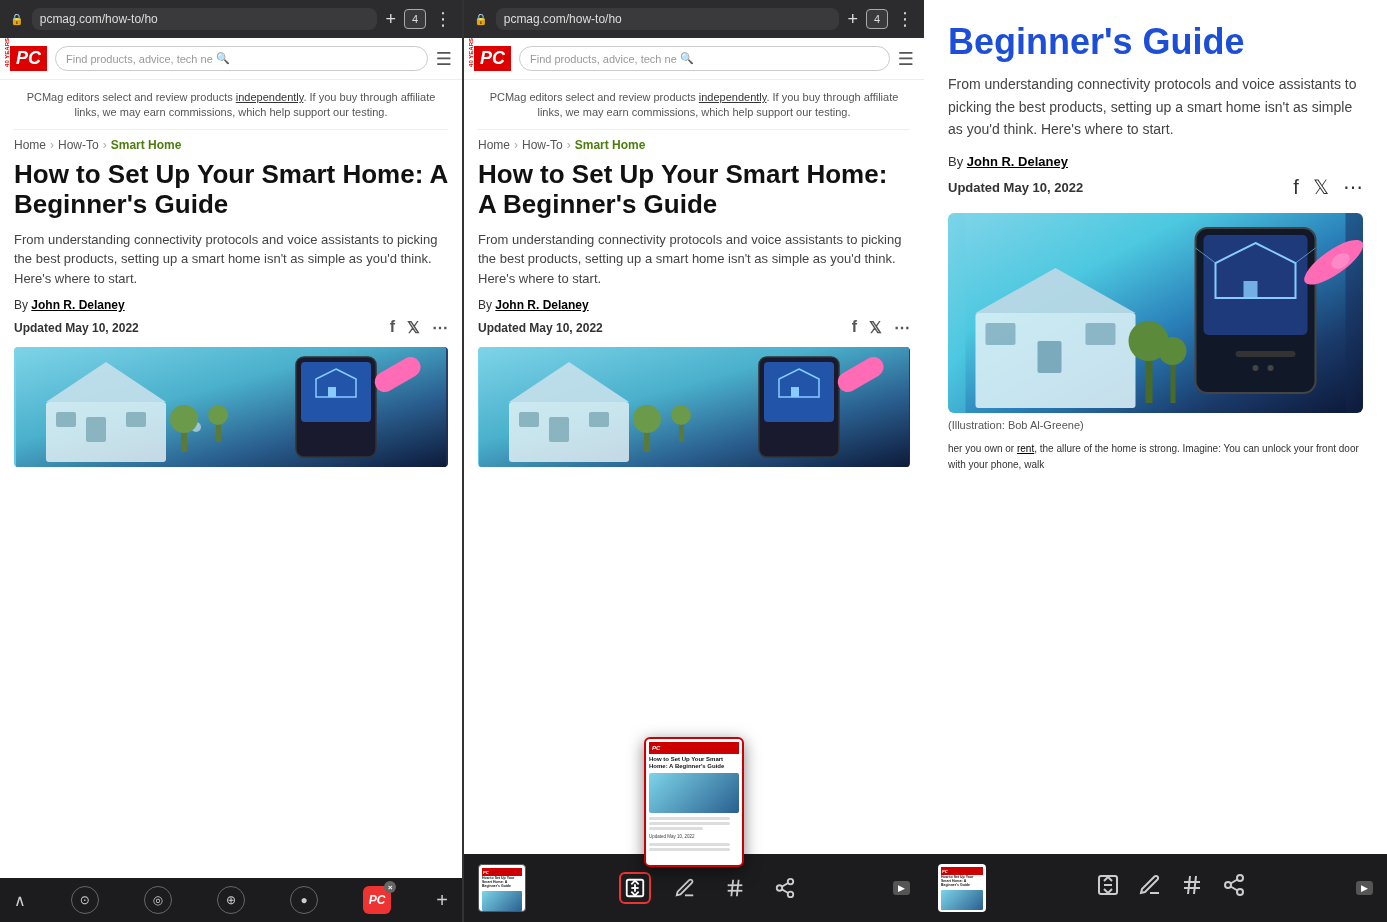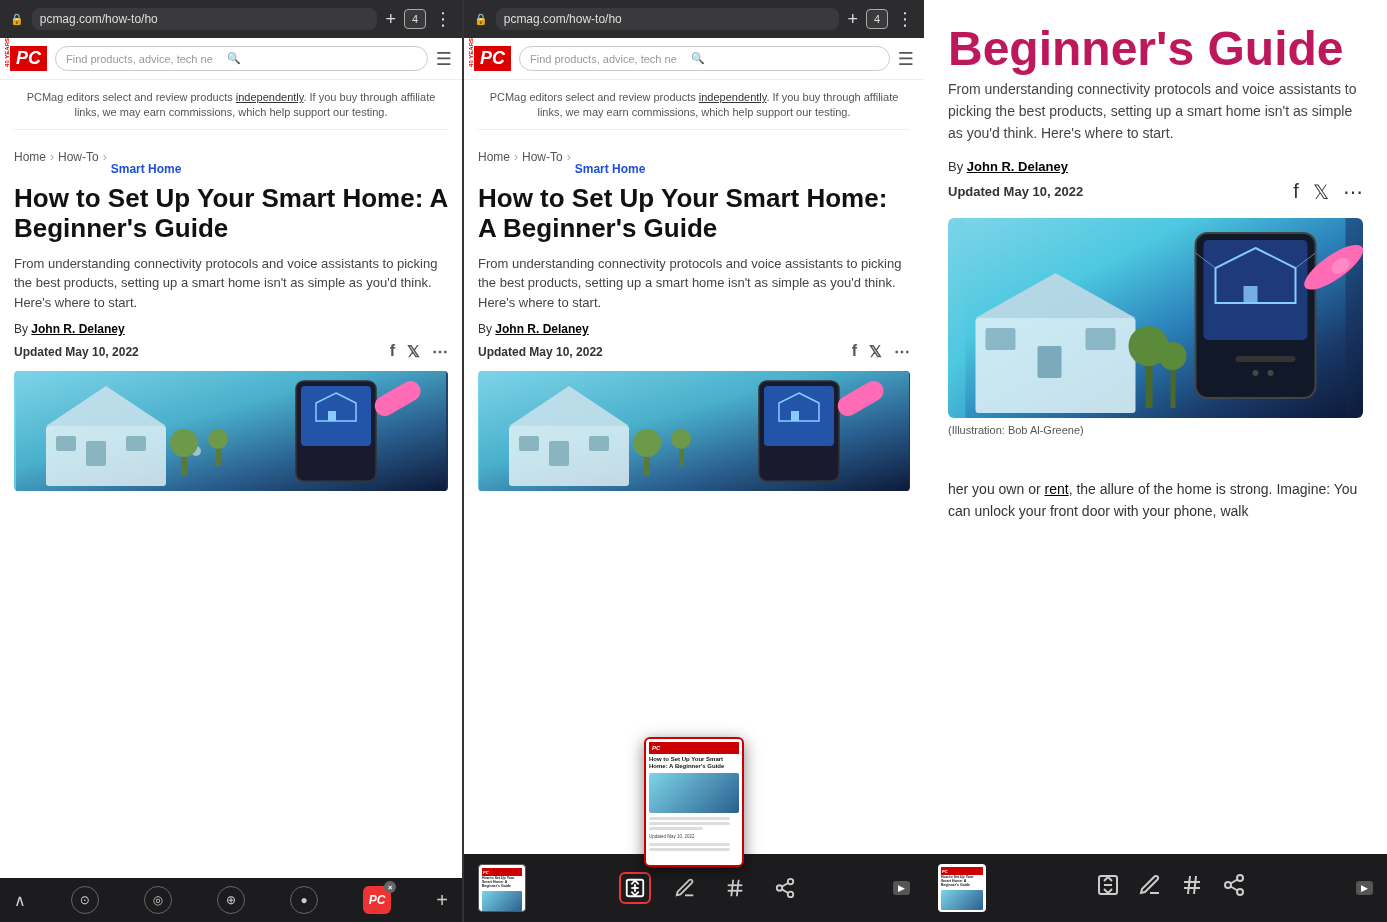--- a/index.html
+++ b/index.html
@@ -113,21 +113,21 @@
 
     .search-bar {
       flex: 1;
       border: 1px solid #ccc;
       border-radius: 20px;
       padding: 5px 10px;
       font-size: 12px;
       color: #555;
       display: flex;
       align-items: center;
-      gap: 15px;
+      gap: 4px;
     }
 
     .search-bar span {
       color: #999;
       font-size: 11px;
     }
 
     .hamburger {
       color: #555;
       font-size: 18px;
@@ -163,22 +163,21 @@
       align-items: center;
       gap: 4px;
     }
 
     .breadcrumb .sep {
       color: #aaa;
     }
 
     .breadcrumb .current {
       font-weight: bold;
-      color: #1d4ed8;
-      margin-top: 24px;
+      color: #4d7c0f;
     }
 
     .article-title {
       font-size: 26px;
       font-weight: 900;
       line-height: 1.15;
       color: #111;
       margin-bottom: 10px;
     }
 
@@ -348,24 +347,25 @@
       flex: 1;
       background: #fff;
       overflow: hidden;
       padding: 20px 24px;
       display: flex;
       flex-direction: column;
       position: relative;
     }
 
     .right-title {
-      font-size: 48px;
+      font-size: 36px;
       font-weight: 900;
-      color: #be185d;
+      color: #1d4ed8;
       line-height: 1.2;
+      margin-bottom: 10px;
     }
 
     .right-desc {
       font-size: 14px;
       color: #444;
       line-height: 1.6;
       margin-bottom: 14px;
     }
 
     .right-byline {
@@ -430,24 +430,23 @@
       font-weight: bold;
       color: #111;
     }
 
     .toc-chevron {
       font-size: 16px;
       color: #555;
     }
 
     .article-text {
-      font-size: 14px;
+      font-size: 10px;
       color: #333;
       line-height: 1.6;
-      margin-top: 32px;
     }
 
     .article-text a {
       color: #000;
       text-decoration: underline;
     }
 
     
     .right-bottom {
       position: absolute;

